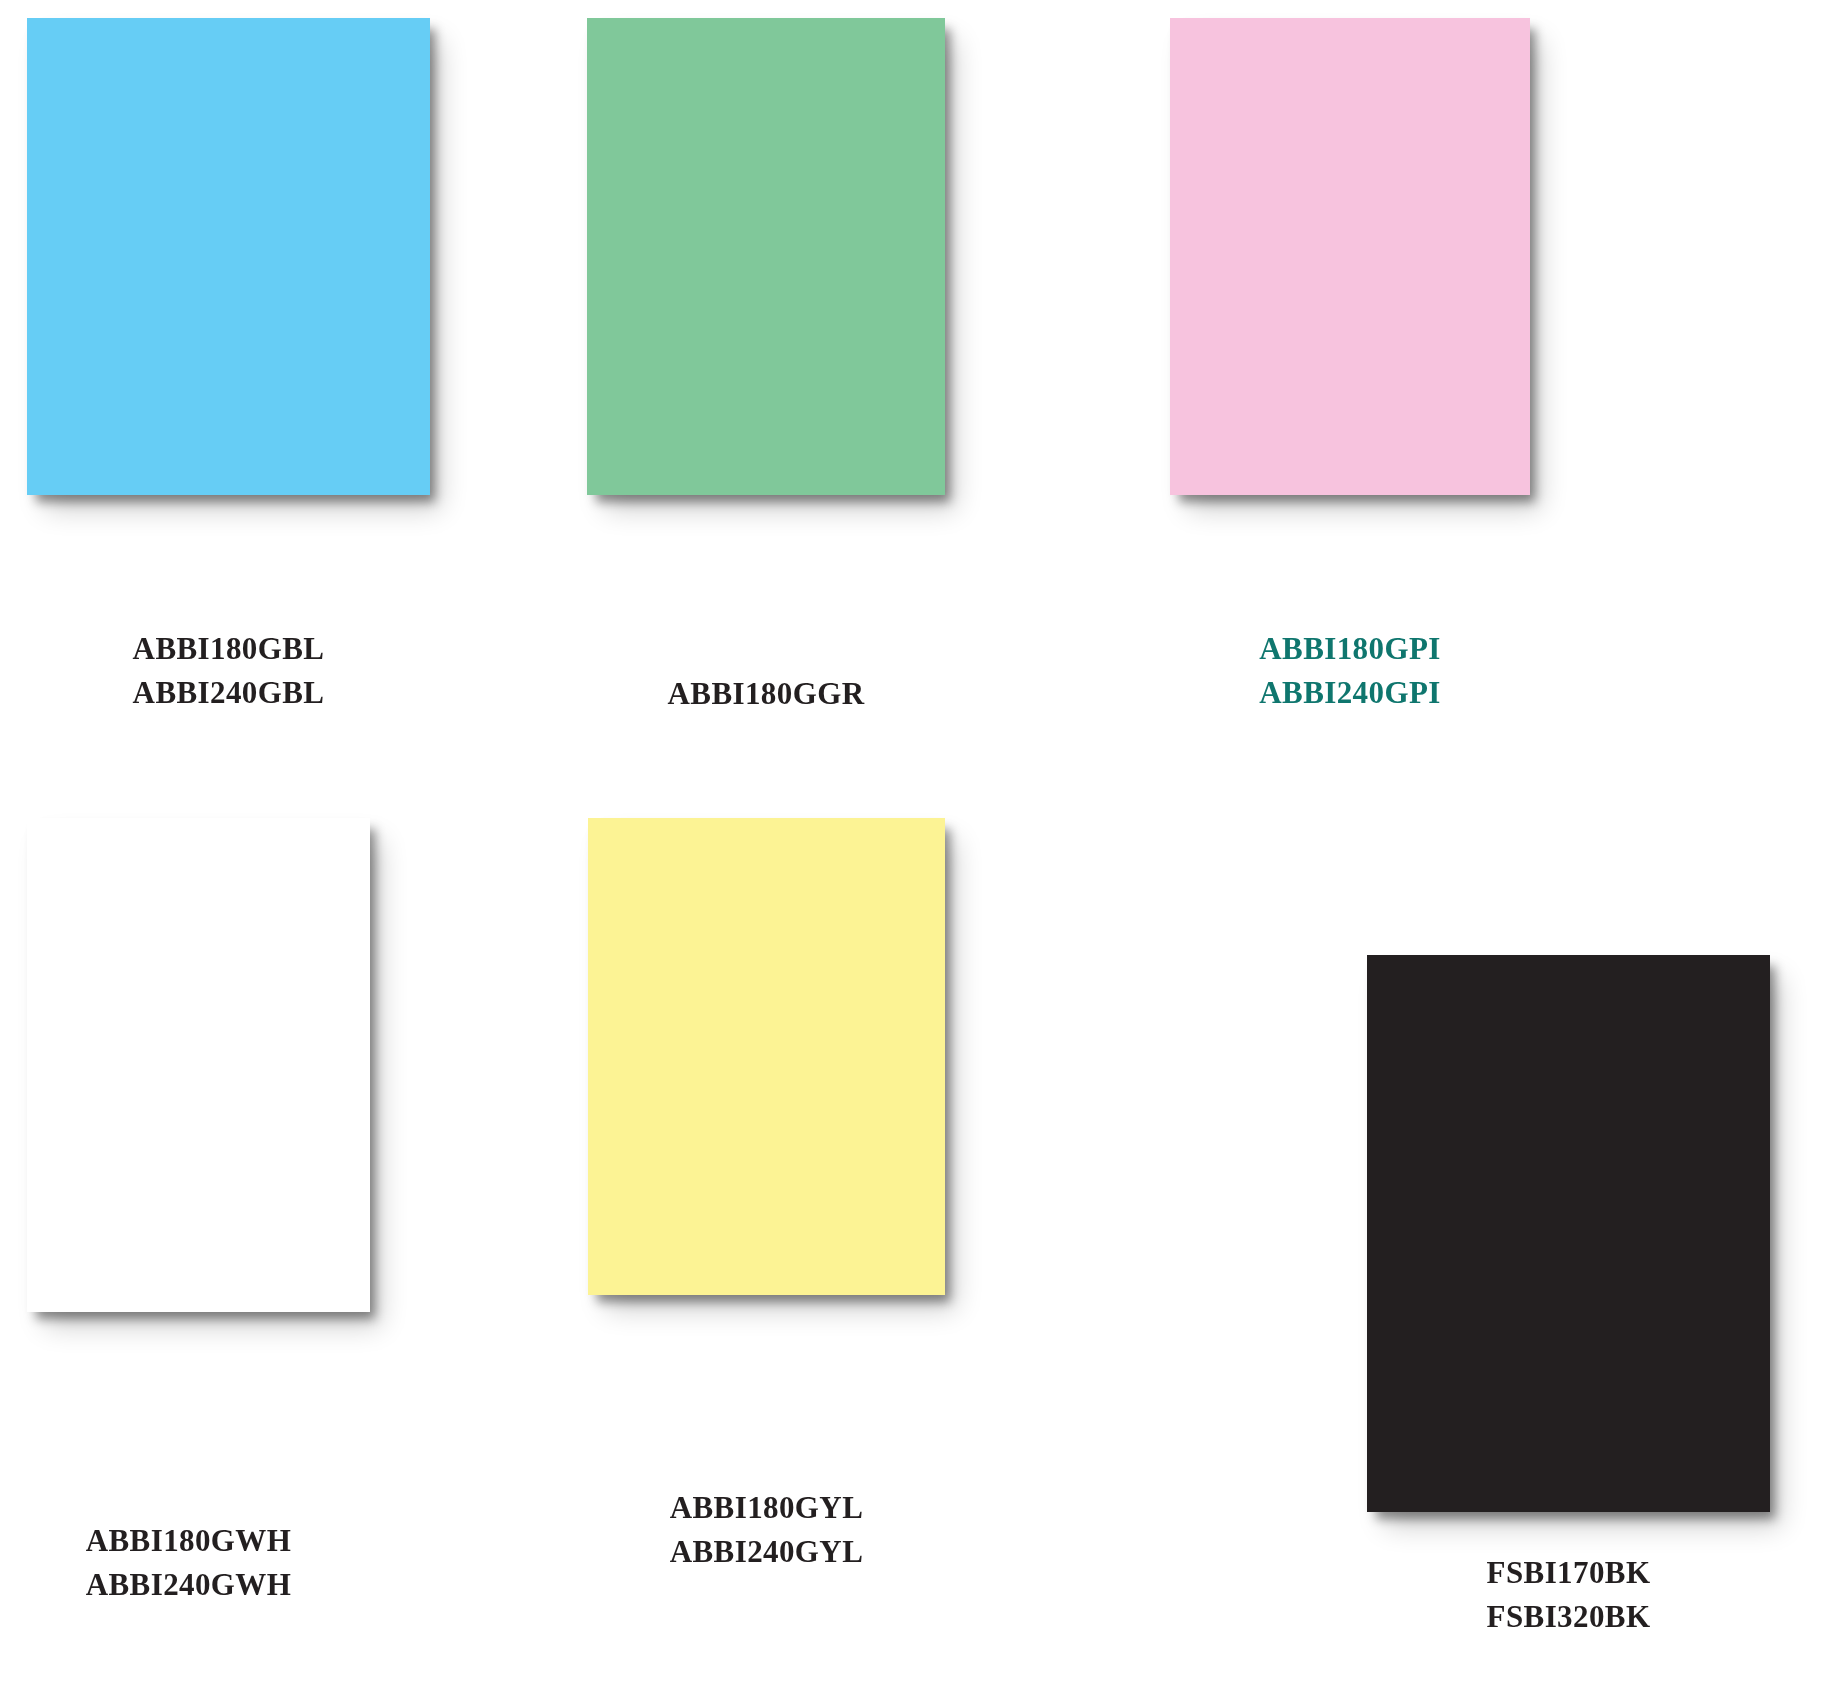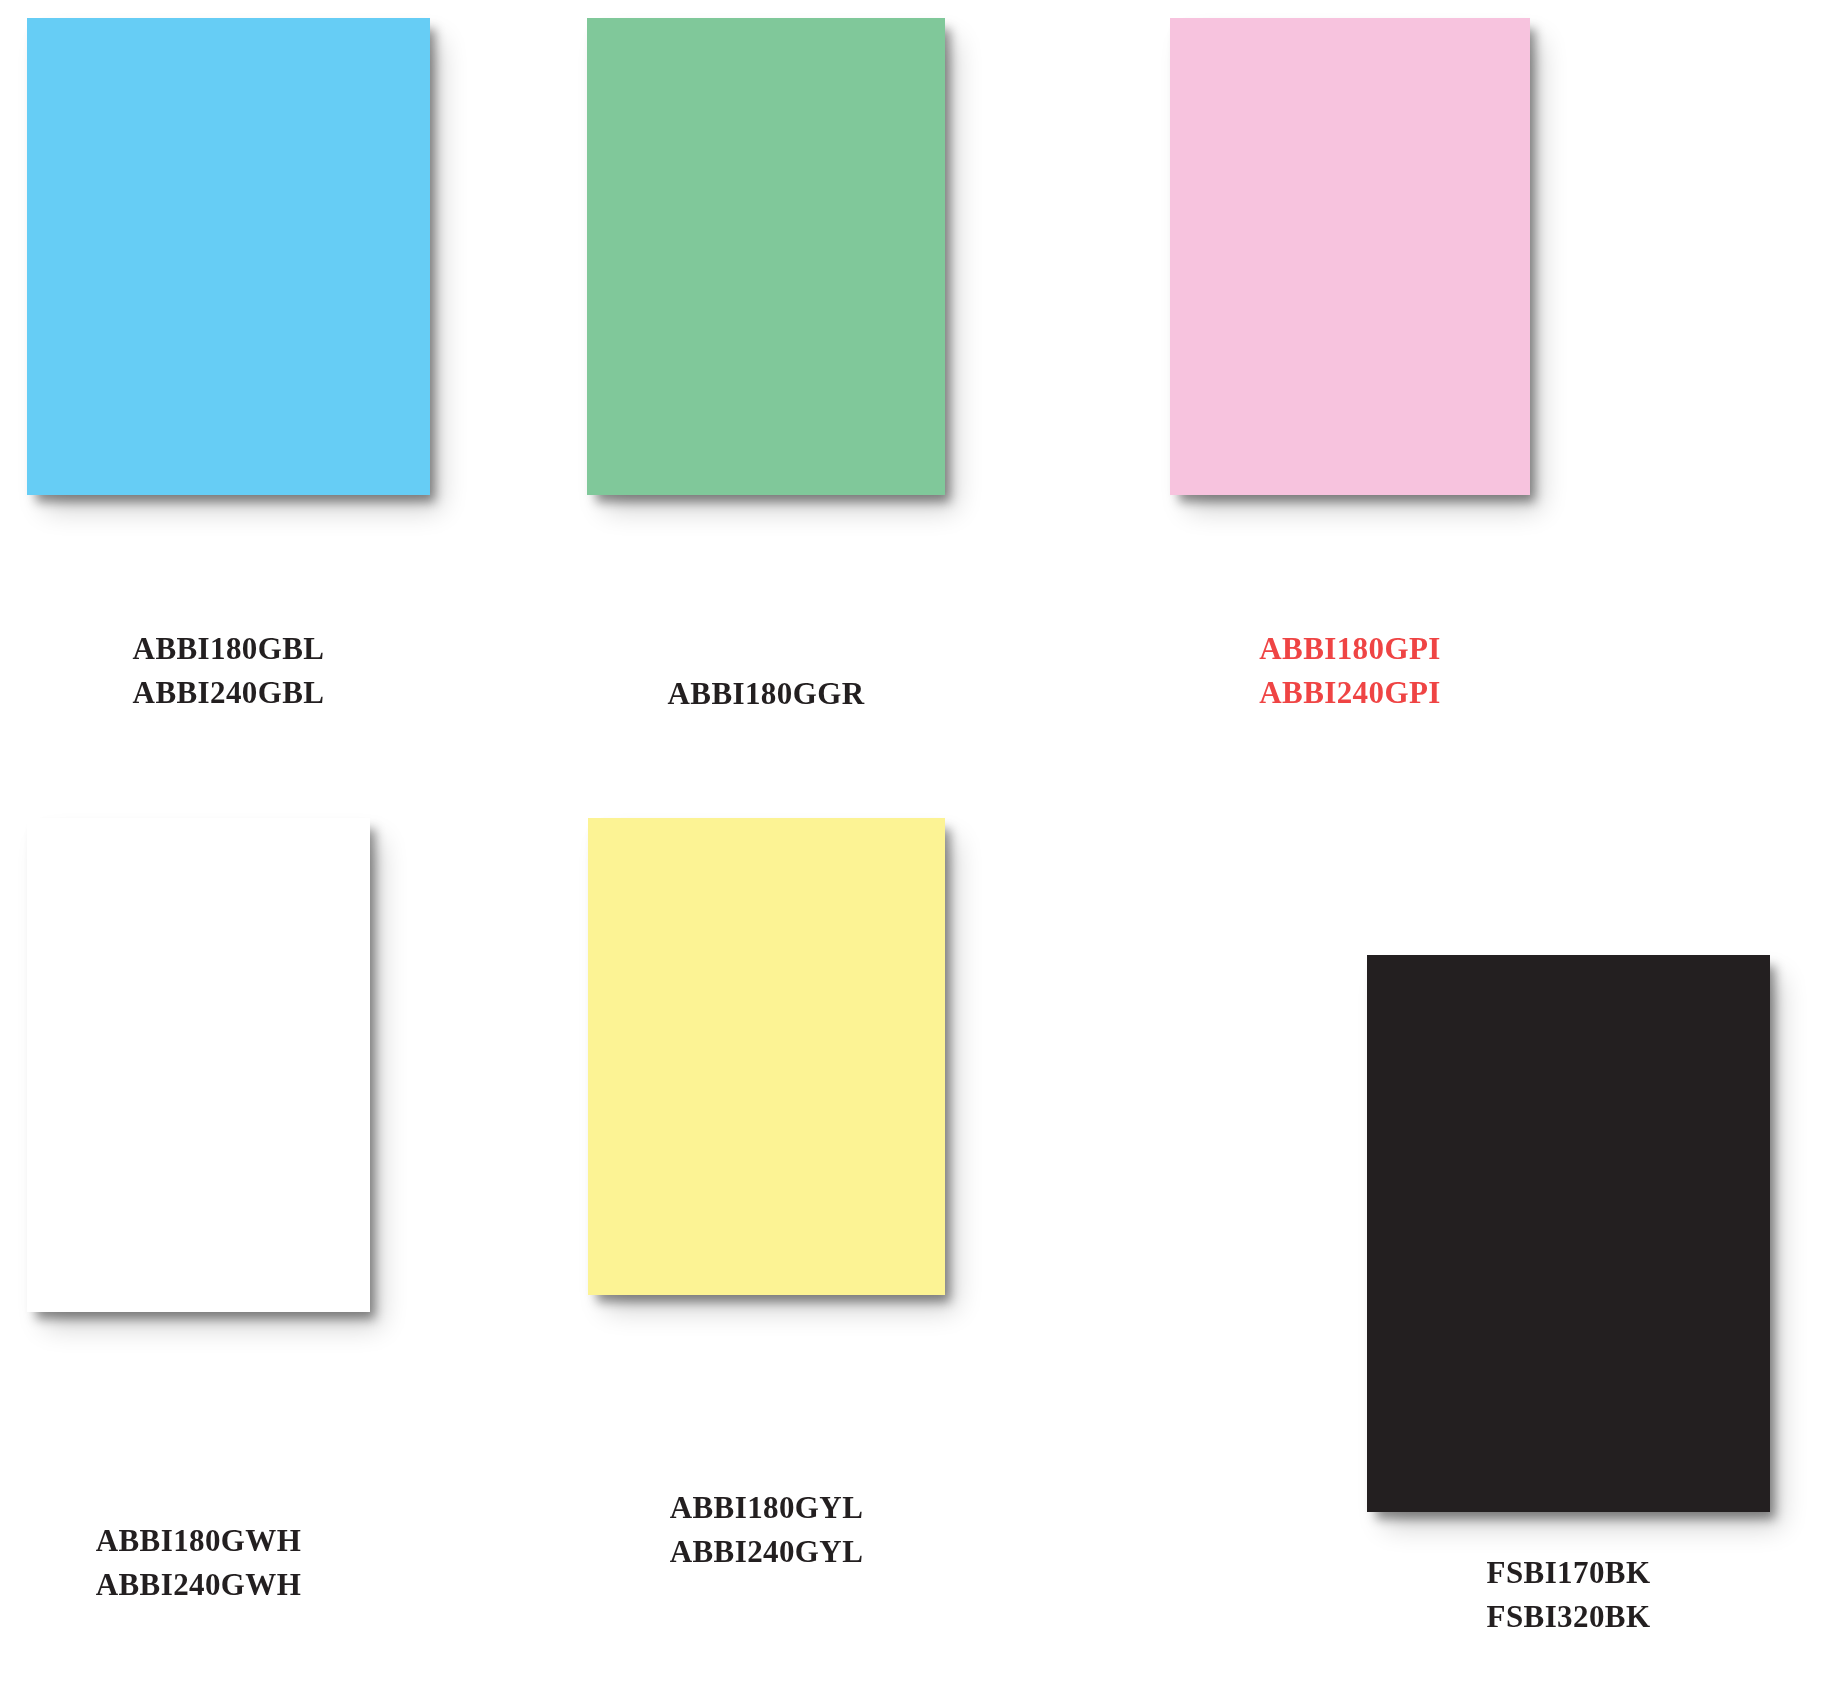--- a/index.html
+++ b/index.html
@@ -61,21 +61,21 @@
 
   #labels-blue  { left: 27px;   top: 627px; width: 403px; }
   #labels-green { left: 587px;  top: 627px; width: 358px; margin-top: 45px; }
   #labels-pink  { left: 1170px; top: 627px; width: 360px; }
 
   
   #card-white  { left: 27px;   top: 818px; width: 343px; height: 494px; }
   #card-yellow { left: 588px;  top: 818px; width: 357px; height: 477px; }
   #card-black  { left: 1367px; top: 955px; width: 403px; height: 557px; }
 
-  #labels-white  { left: 27px;   top: 1519px; width: 343px; }
+  #labels-white  { left: 17px;   top: 1519px; width: 343px; }
   #labels-yellow { left: 588px;  top: 1486px; width: 357px; }
   #labels-black  { left: 1367px; top: 1551px; width: 403px; }
 </style>
 </head>
 <body style="background-color: rgb(255, 255, 255);">
 
 <div class="sheet">
 
   <div class="swatch-card" id="card-blue">
     <div class="swatch-chip" style="background-color: rgb(102, 205, 245);"></div>
@@ -88,21 +88,21 @@
   <div class="swatch-card" id="card-green">
     <div class="swatch-chip" style="background-color: rgb(128, 200, 154);"></div>
   </div>
   <div class="swatch-labels" id="labels-green" style="color: rgb(35, 31, 32);">
     <span class="code-line">ABBI180GGR</span>
   </div>
 
   <div class="swatch-card" id="card-pink">
     <div class="swatch-chip" style="background-color: rgb(247, 195, 222);"></div>
   </div>
-  <div class="swatch-labels" id="labels-pink" style="color: #ef4444;">
+  <div class="swatch-labels" id="labels-pink" style="color: #0f766e;">
     <span class="code-line">ABBI180GPI</span>
     <span class="code-line">ABBI240GPI</span>
   </div>
 
   <div class="swatch-card" id="card-white">
     <div class="swatch-chip" style="background-color: rgb(255, 255, 255);"></div>
   </div>
   <div class="swatch-labels" id="labels-white" style="color: rgb(35, 31, 32);">
     <span class="code-line">ABBI180GWH</span>
     <span class="code-line">ABBI240GWH</span>

